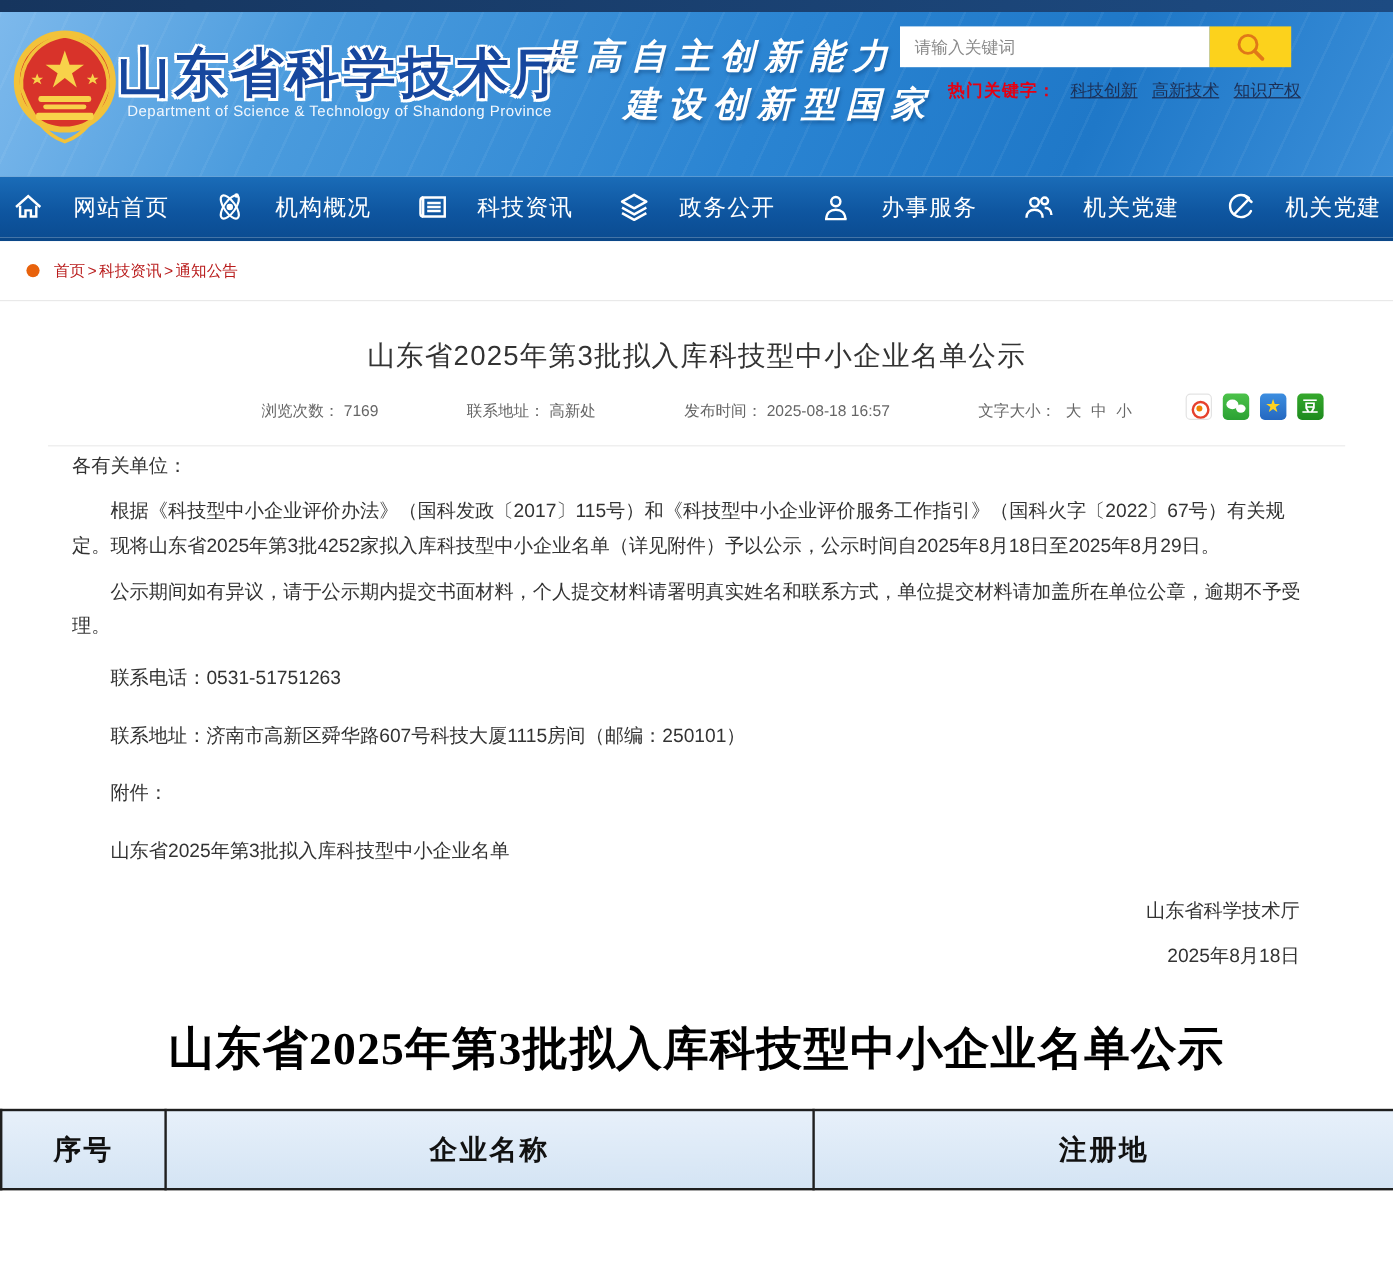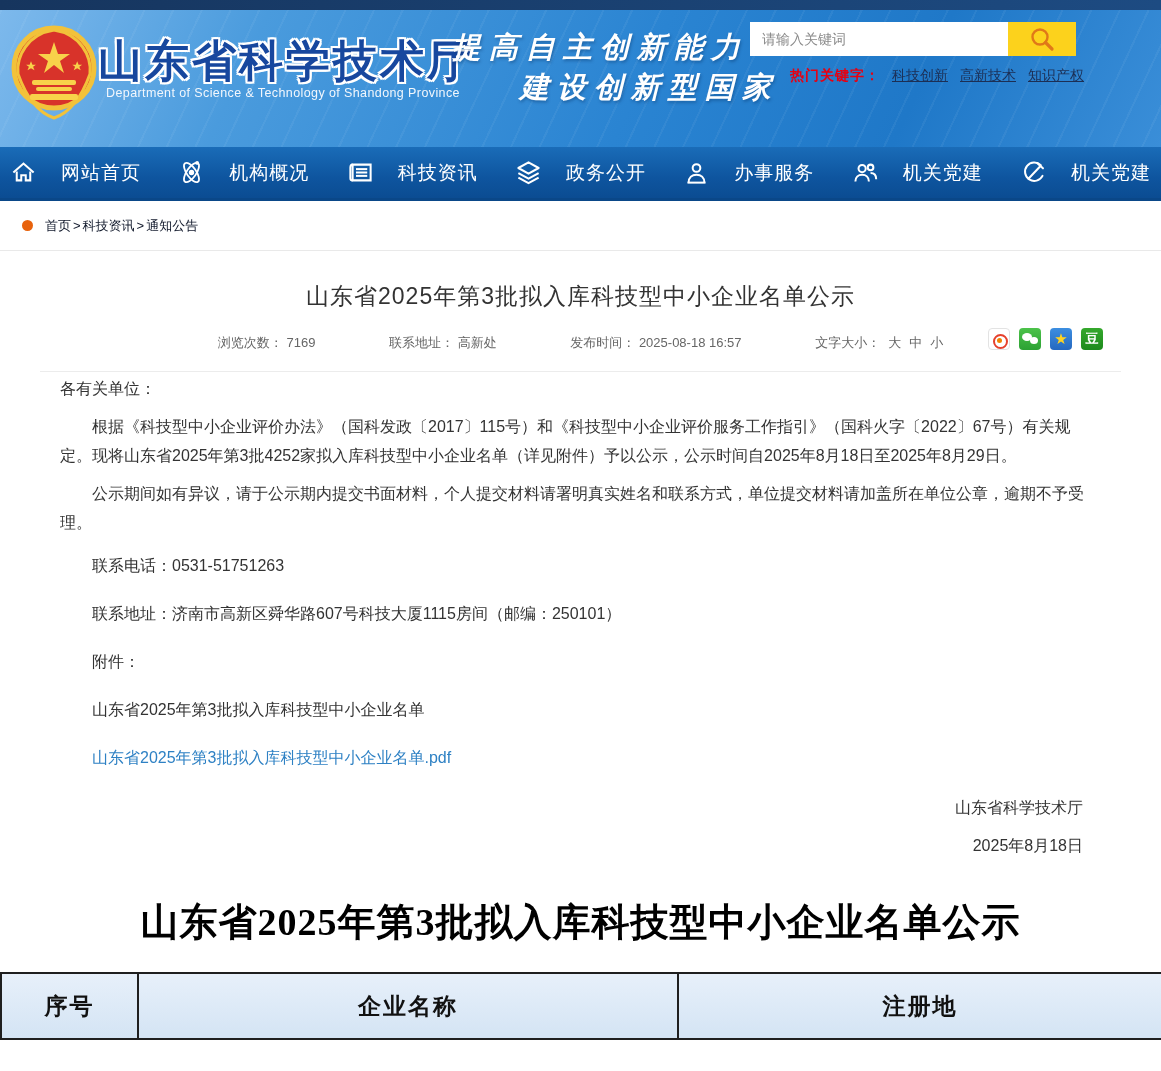--- a/index.html
+++ b/index.html
@@ -63,21 +63,21 @@
   }
   .nav-item { display:flex; align-items:center; gap:24px; color:#fff; cursor:pointer; padding:0 4px; }
   .nav-item svg { display:block; }
   .nav-label { font-size:19px; letter-spacing:1px; white-space:nowrap; }
   
   .crumb-bar {
     height:50px; display:flex; align-items:center; padding-left:22px;
     border-bottom:1px solid #e9e9e9; background:#fff;
   }
   .crumb-dot { width:11px; height:11px; border-radius:50%; background:#e8620c; margin-right:12px; }
-  .crumb-bar span { font-size:13px; color:#0f172a; }
+  .crumb-bar span { font-size:13px; color:#b91c1c; }
   .crumb-link { cursor:pointer; }
   .crumb-sep { margin:0 2px; color:#666; }
   
   .article { padding:0 40px; }
   .art-title { text-align:center; margin-top:30px; font-size:23px; color:#333; font-weight:500; letter-spacing:1px; }
   .meta-row { position:relative; margin-top:22px; height:24px; text-align:center; font-size:13px; color:#666; }
   .meta-item { margin:0 35px; }
   .meta-size-opt { margin-left:8px; color:#666; cursor:pointer; }
   .share-icons { position:absolute; right:18px; top:-6px; display:flex; gap:9px; }
   .sicon { width:22px; height:22px; border-radius:4px; position:relative; cursor:pointer; }
@@ -244,21 +244,20 @@
     <hr class="meta-hr">
 
     <div class="body-text">
       <p class="p-salute">各有关单位：</p>
       <p class="p-ind">根据《科技型中小企业评价办法》（国科发政〔2017〕115号）和《科技型中小企业评价服务工作指引》（国科火字〔2022〕67号）有关规定。现将山东省2025年第3批4252家拟入库科技型中小企业名单（详见附件）予以公示，公示时间自2025年8月18日至2025年8月29日。</p>
       <p class="p-ind">公示期间如有异议，请于公示期内提交书面材料，个人提交材料请署明真实姓名和联系方式，单位提交材料请加盖所在单位公章，逾期不予受理。</p>
       <p class="p-line">联系电话：0531-51751263</p>
       <p class="p-line">联系地址：济南市高新区舜华路607号科技大厦1115房间（邮编：250101）</p>
       <p class="p-line">附件：</p>
       <p class="p-line">山东省2025年第3批拟入库科技型中小企业名单</p>
-      <p class="p-line"><span class="att-link">山东省2025年第3批拟入库科技型中小企业名单.pdf</span></p>
     </div>
 
     <div class="sig sig-name">山东省科学技术厅</div>
     <div class="sig">2025年8月18日</div>
   </div>
 
   <div class="big-title">山东省2025年第3批拟入库科技型中小企业名单公示</div>
 
   <table class="pub">
     <colgroup>

